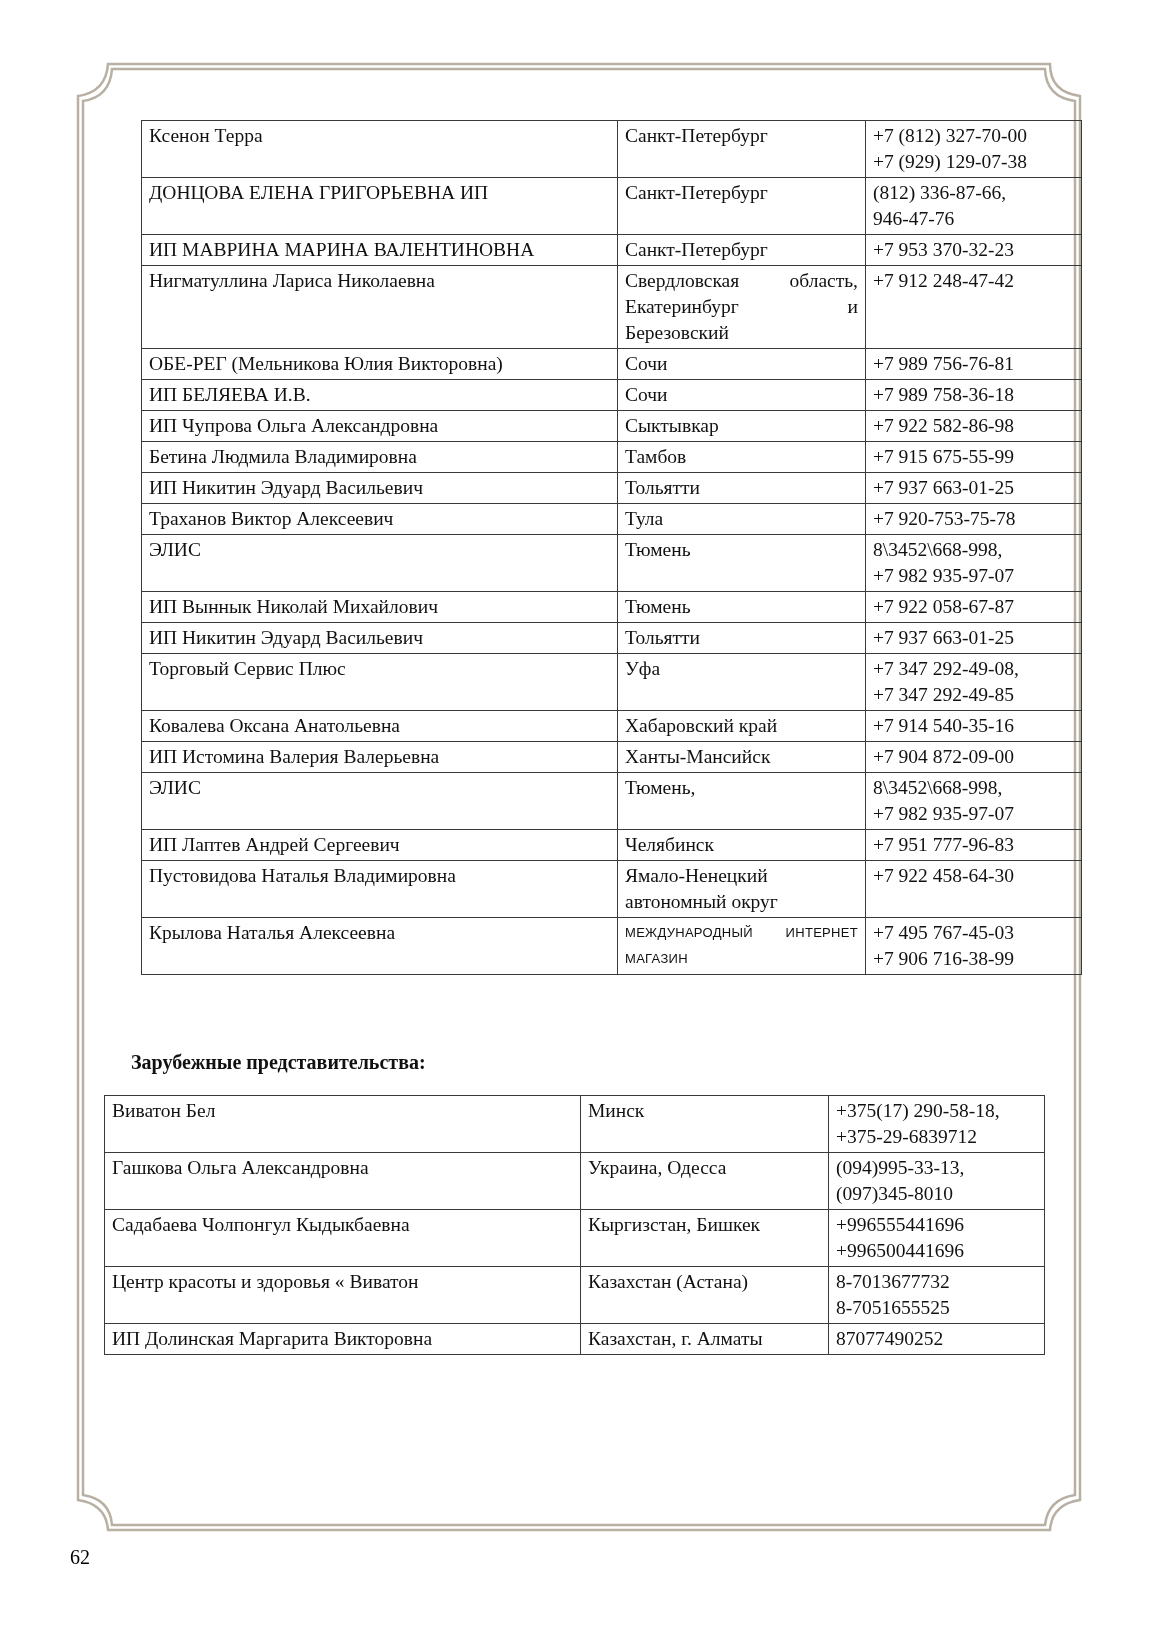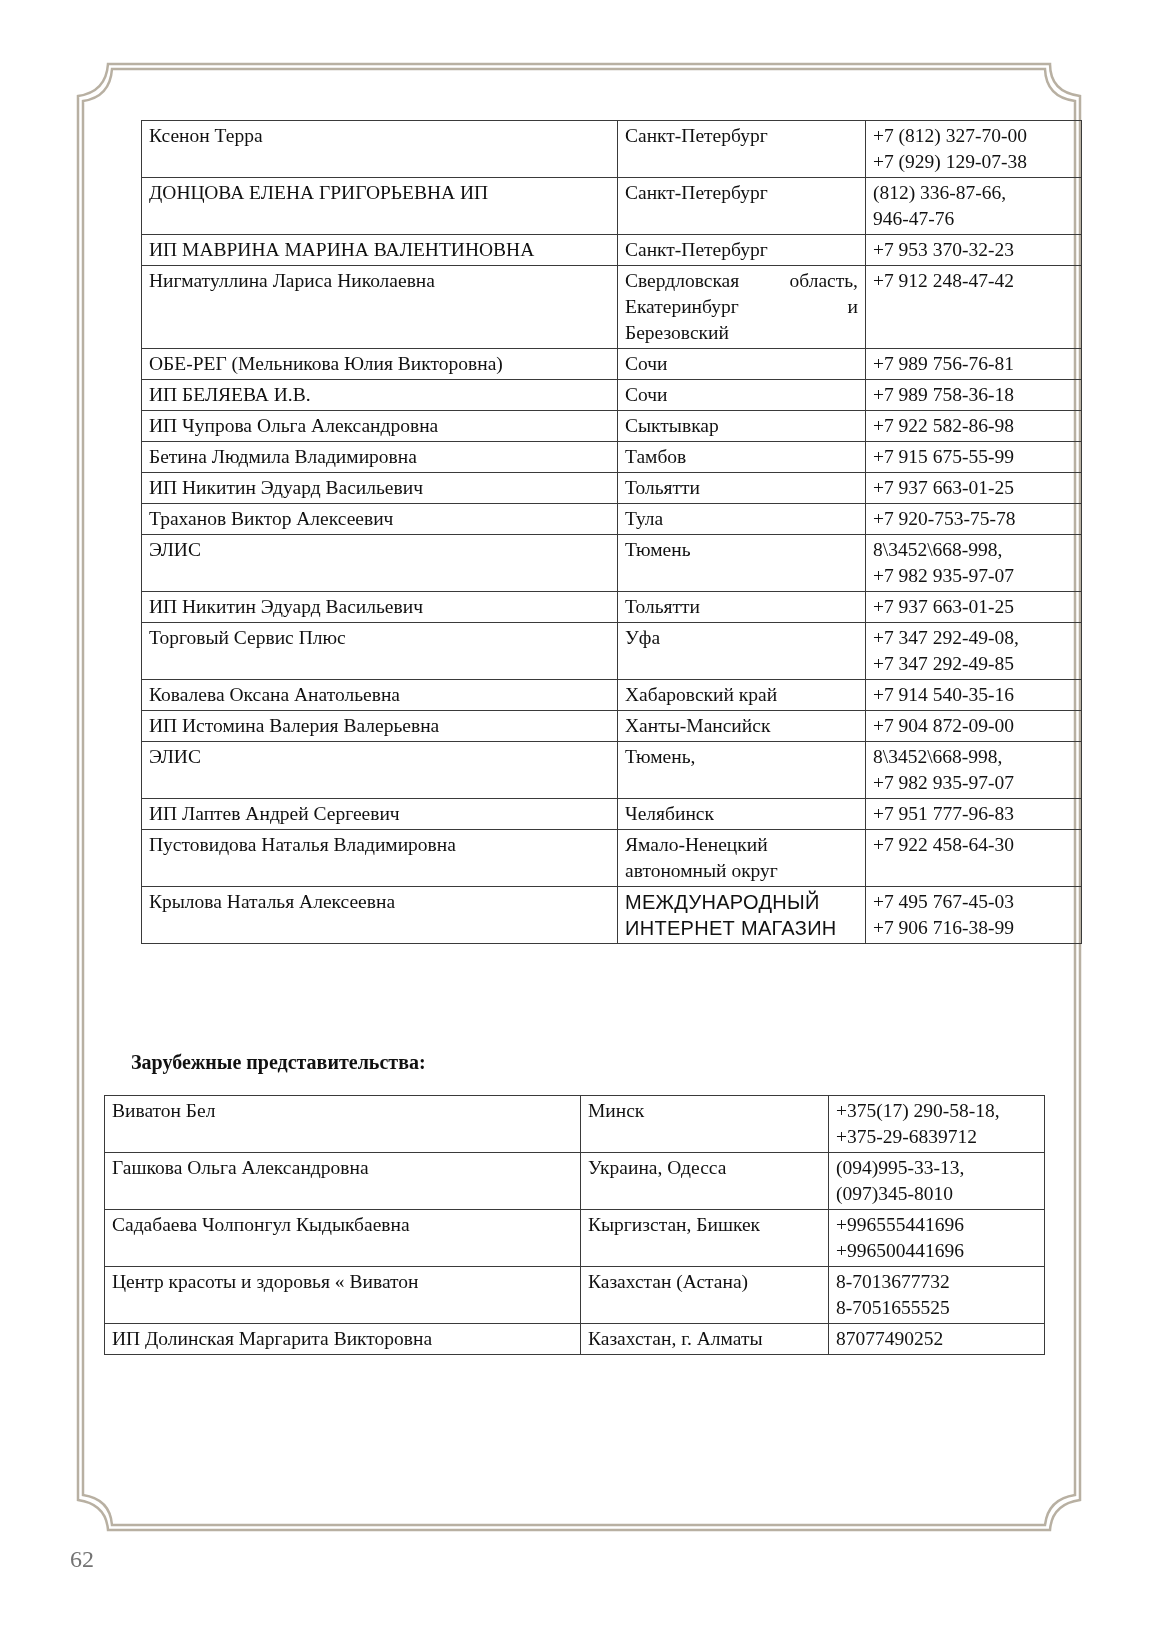--- a/index.html
+++ b/index.html
@@ -1,28 +1,28 @@
 <!DOCTYPE html>
 <html><head>
 <meta charset="utf-8">
 <style>
   html, body { margin:0; padding:0; background:#ffffff; }
   body { width:1160px; height:1640px; position:relative; overflow:hidden;
          font-family:"Liberation Serif", "DejaVu Serif", serif; color:#111; }
   .frame-svg { position:absolute; left:0; top:0; }
-  .page-num { position:absolute; left:70px; top:1546px; font-size:24px; color:#737373; }
+  .page-num { position:absolute; left:70px; top:1546px; font-size:20px; color:#000000; }
   .tbl { position:absolute; left:104px; border-collapse:collapse; font-size:19.5px; line-height:26px; }
   .tbl td { border:1.5px solid #3a3a3a; vertical-align:top; padding:2px 7px 2px 7px; }
   .tbl td.c1 { width:461px; }
   .tbl td.c2 { width:233px; text-align:justify; text-align-last:left; }
   .tbl td.c3 { width:201px; }
   .tbl1 { top:120px;margin-left:37px; }
   .tbl2 { top:1095px;border-radius:14px; }
   .section-title { position:absolute; left:95px; top:1051px; font-weight:bold; font-size:20px;margin-left:36px; }
-  .sans { font-family:"Liberation Sans", "DejaVu Sans", sans-serif; font-size:20px; letter-spacing:0.3px; }
+  .sans { font-family:"Liberation Sans", "DejaVu Sans", sans-serif; font-size:13px; letter-spacing:0.3px; }
   .line { display:block; }
 </style>
 </head>
 <body>
 
 <svg class="frame-svg" width="1160" height="1640" viewBox="0 0 1160 1640">
   <g fill="none" stroke="#b8b0a2" stroke-width="2.5">
     <path d="M108 64 L1050 64 Q1050 92 1080 96 L1080 1500 Q1052 1504 1050 1530 L108 1530 Q106 1504 78 1500 L78 96 Q106 92 108 64 Z"></path>
     <path d="M112 69 L1045 69 Q1046 97 1075 101 L1075 1495 Q1048 1499 1045 1525 L112 1525 Q110 1499 83 1495 L83 101 Q110 97 112 69 Z"></path>
   </g>
@@ -104,20 +104,27 @@
       </tr>
       <tr>
         <td class="c1">ЭЛИС</td>
         <td class="c2">Тюмень</td>
         <td class="c3">
           <span class="line">8\3452\668-998,</span>
           <span class="line">+7 982 935-97-07</span>
         </td>
       </tr>
       <tr>
+        <td class="c1">ИП Выннык Николай Михайлович</td>
+        <td class="c2">Тюмень</td>
+        <td class="c3">
+          <span class="line">+7 922 058-67-87</span>
+        </td>
+      </tr>
+      <tr>
         <td class="c1">ИП Никитин Эдуард Васильевич</td>
         <td class="c2">Тольятти</td>
         <td class="c3">
           <span class="line">+7 937 663-01-25</span>
         </td>
       </tr>
       <tr>
         <td class="c1">Торговый Сервис Плюс</td>
         <td class="c2">Уфа</td>
         <td class="c3">

